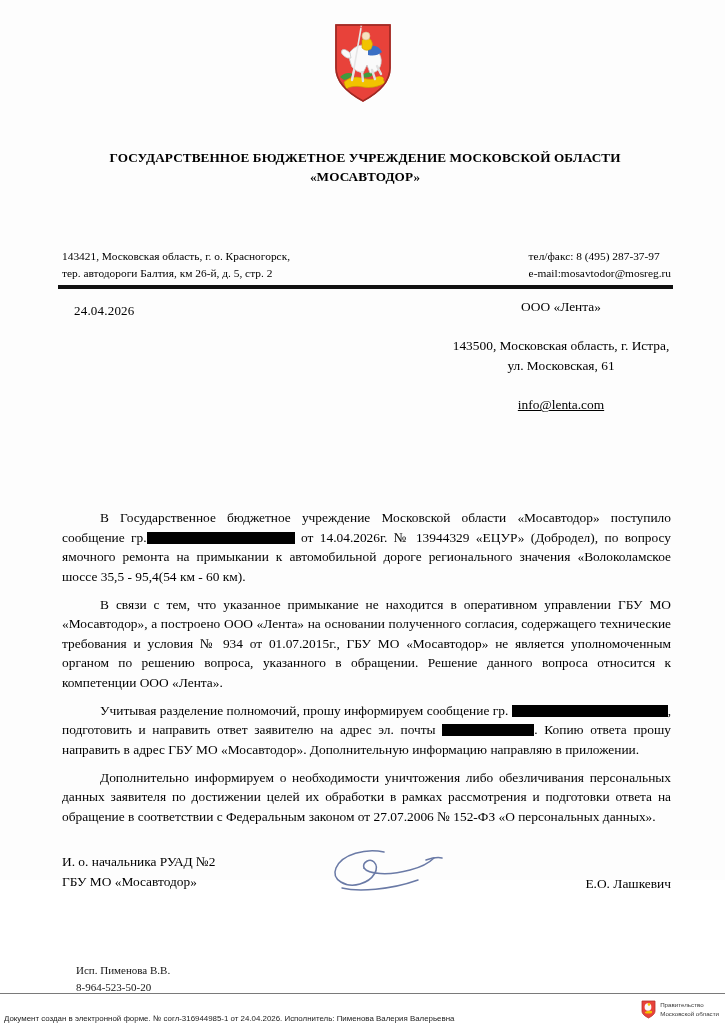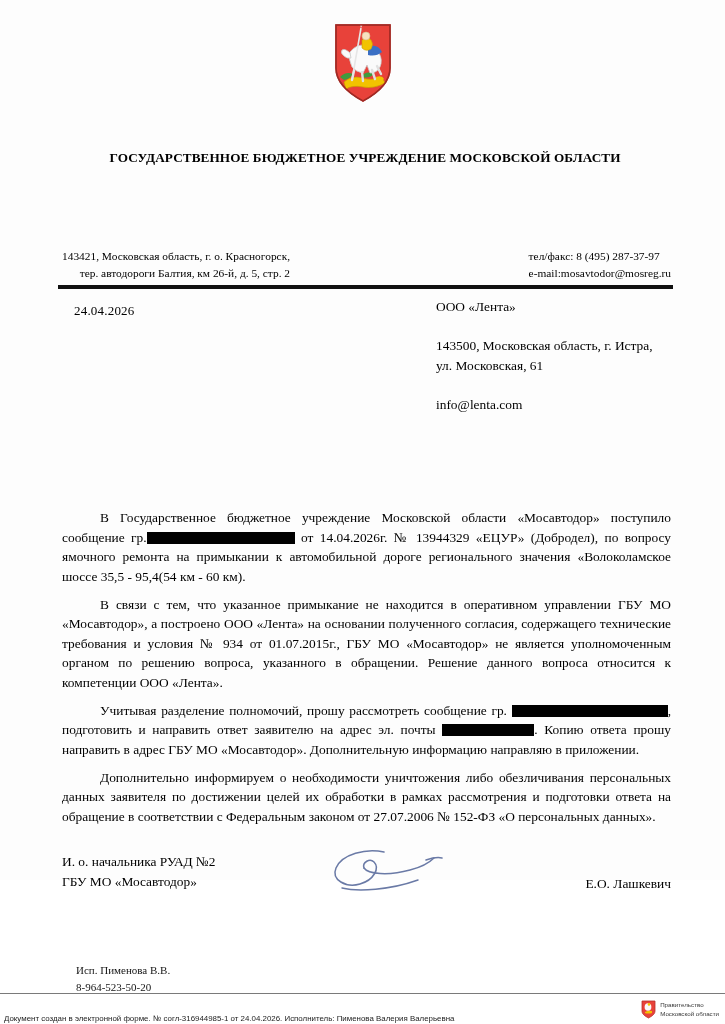--- a/index.html
+++ b/index.html
@@ -58,21 +58,21 @@
   .letterhead {
     position: absolute;
     left: 62px;
     right: 54px;
     top: 248px;
     display: flex;
     justify-content: space-between;
     font-size: 11.4px;
     line-height: 1.45;
   }
-  .letterhead .left { text-align: right; }
+  .letterhead .left { text-align: left; }
   .letterhead .right { }
   .letterhead div > div { white-space: nowrap; }
 
   .rule {
     position: absolute;
     left: 58px;
     right: 52px;
     top: 285px;
     height: 4px;
     background: #111111;
@@ -87,22 +87,22 @@
     letter-spacing: 0.2px;
   }
   .recipient {
     position: absolute;
     left: 436px;
     top: 297px;
     width: 250px;
     font-size: 13.4px;
     line-height: 1.5;
   }
-  .recipient .block { margin-bottom: 19px; }
-  .recipient .block:last-child { margin-bottom: 0; }
+  .recipient .block { margin-bottom: 19px; text-align: center; }
+  .recipient .block:last-child { margin-bottom: 0; text-decoration: underline; }
 
   
   .body-text {
     position: absolute;
     left: 62px;
     right: 54px;
     top: 500px;
     font-size: 13.4px;
     line-height: 1.465;
     text-align: justify;
@@ -239,20 +239,21 @@
           <path d="M29 6 L20 58" stroke="#E6E6E6" stroke-width="1.6"></path>
           <path d="M29 6 l2 -4 l-3 1 Z" fill="#E6E6E6"></path>
         </g>
         <path d="M4 3 H58 V46 C58 62 44 72 31 79 C18 72 4 62 4 46 Z" fill="none" stroke="#9E2A24" stroke-width="1.4"></path>
       </svg>
     </div>
   </div>
 
   <div class="org-title">
     <span>ГОСУДАРСТВЕННОЕ БЮДЖЕТНОЕ УЧРЕЖДЕНИЕ МОСКОВСКОЙ ОБЛАСТИ</span>
+    <span class="line2">«МОСАВТОДОР»</span>
   </div>
 
   <div class="letterhead">
     <div class="left">
       <div>143421, Московская область, г. о. Красногорск,</div>
       <div>тер. автодороги Балтия, км 26-й, д. 5, стр. 2</div>
     </div>
     <div class="right">
       <div>тел/факс: 8 (495) 287-37-97</div>
       <div>e-mail:mosavtodor@mosreg.ru</div>
@@ -270,21 +271,21 @@
       <div>ул. Московская, 61</div>
     </div>
     <div class="block">info@lenta.com</div>
   </div>
 
   <div class="body-text">
     <p class="last-line-left"><span>В Государственное бюджетное учреждение Московской области «Мосавтодор» поступило сообщение гр.</span><span class="redact r1"></span> <span>от 14.04.2026г. № 13944329 «ЕЦУР» (Добродел), по вопросу ямочного ремонта на примыкании к автомобильной дороге регионального значения «Волоколамское шоссе 35,5 - 95,4(54 км - 60 км).</span></p>
 
     <p class="last-line-left">В связи с тем, что указанное примыкание не находится в оперативном управлении ГБУ МО «Мосавтодор», а построено ООО «Лента» на основании полученного согласия, содержащего технические требования и условия № 934 от 01.07.2015г., ГБУ МО «Мосавтодор» не является уполномоченным органом по решению вопроса, указанного в обращении. Решение данного вопроса относится к компетенции ООО «Лента».</p>
 
-    <p class="last-line-left"><span>Учитывая разделение полномочий, прошу рассмотреть сообщение гр.</span> <span class="redact r2"></span><span class="redact r3"></span><span>, подготовить и направить ответ заявителю на адрес эл. почты</span> <span class="redact r4"></span><span>. Копию ответа прошу направить в адрес ГБУ МО «Мосавтодор». Дополнительную информацию направляю в приложении.</span></p>
+    <p class="last-line-left"><span>Учитывая разделение полномочий, прошу информируем сообщение гр.</span> <span class="redact r2"></span><span class="redact r3"></span><span>, подготовить и направить ответ заявителю на адрес эл. почты</span> <span class="redact r4"></span><span>. Копию ответа прошу направить в адрес ГБУ МО «Мосавтодор». Дополнительную информацию направляю в приложении.</span></p>
 
     <p class="last-line-left">Дополнительно информируем о необходимости уничтожения либо обезличивания персональных данных заявителя по достижении целей их обработки в рамках рассмотрения и подготовки ответа на обращение в соответствии с Федеральным законом от 27.07.2006 № 152-ФЗ «О персональных данных».</p>
   </div>
 
   <div class="signature-row">
     <div class="sig-left">
       <div>И. о. начальника РУАД №2</div>
       <div>ГБУ МО «Мосавтодор»</div>
     </div>
     <div class="sig-mid">

